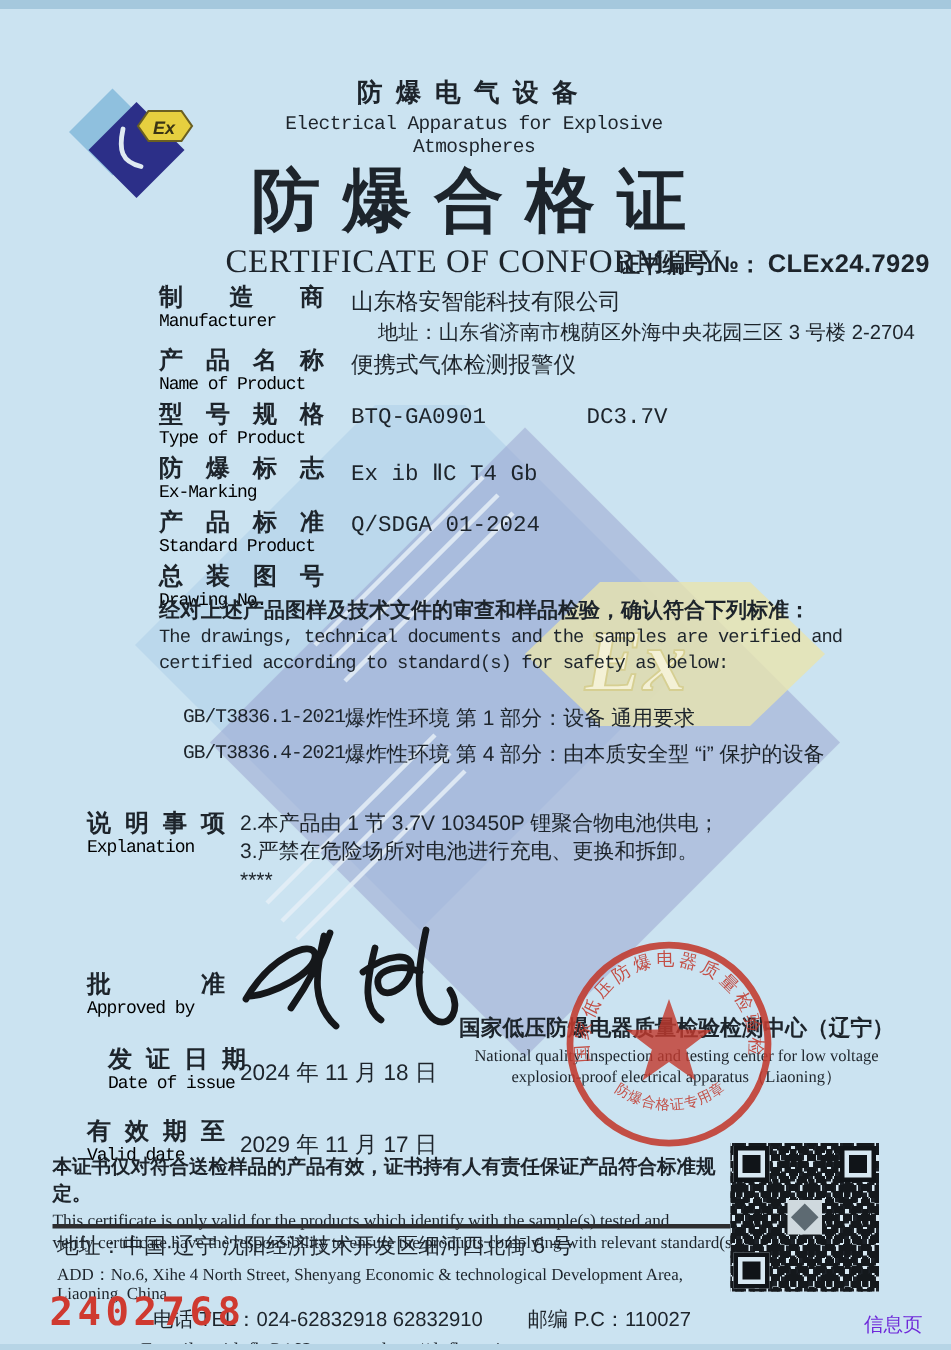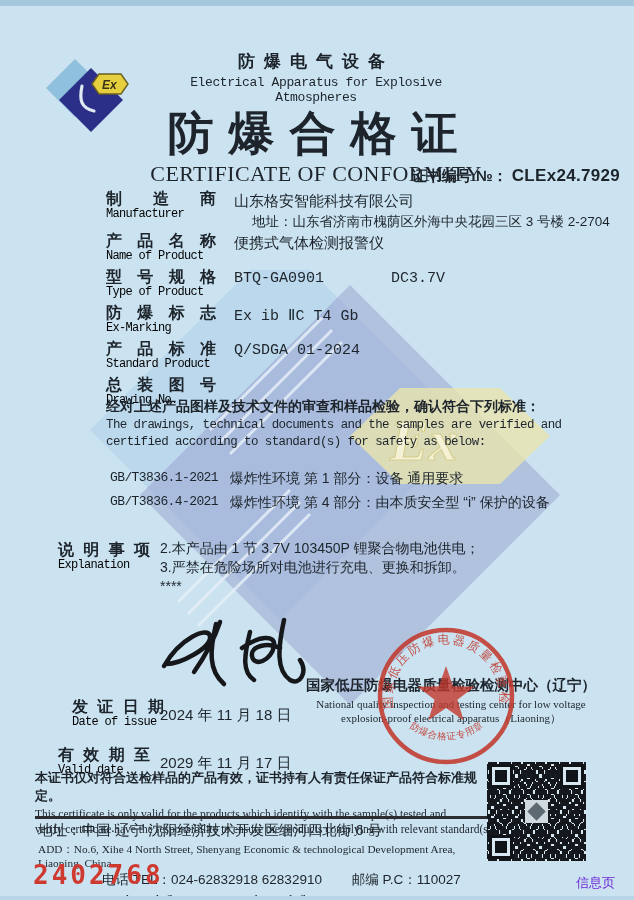--- a/index.html
+++ b/index.html
@@ -42,21 +42,21 @@
   .fvalue { margin-left:16px; padding-top:2px; font-size:15px; }
   .fvalue .mono, .mono { font-family:"Liberation Mono", monospace; }
   .fsub { font-size:13.5px; margin-left:18px; margin-top:2px; }
   .extra { margin-left:58px;margin-top:24px; }
 
   
   #statement { left:106px; top:398px; width:505px; }
   #statement .cn { font-size:14px; font-weight:bold; }
   #statement .en { font-family:"Liberation Mono", monospace; font-size:12.5px; letter-spacing:-0.6px; line-height:1.18; margin-top:2px; }
   #standards { left:110px; top:470px; width:505px; }
-  .std-row { display:flex; margin-bottom:6px; }
+  .std-row { display:flex; margin-bottom:6px;text-align:right; }
   .std-code { width:120px; flex:none; font-family:"Liberation Mono", monospace; font-size:13px; letter-spacing:-0.6px; }
   .std-desc { font-size:14px; }
 
   
   .ll-label .label-cn { width:92px; }
   #explanation-label { left:58px; top:541px; width:100px; }
   #explanation-lines { left:160px; top:539px; width:420px; font-size:14px; line-height:19px; }
   #approval-label { left:58px; top:648px; width:100px; }
   #signature { left:150px; top:608px; }
   #authority { left:300px; top:676px; width:302px; text-align:center; }
@@ -214,20 +214,24 @@
   <div class="layer ll-label" id="explanation-label">
     <div class="label-cn">说明事项</div>
     <div class="label-en">Explanation</div>
   </div>
   <div class="layer" id="explanation-lines">
     <div>2.本产品由 1 节 3.7V 103450P 锂聚合物电池供电；</div>
     <div>3.严禁在危险场所对电池进行充电、更换和拆卸。</div>
     <div>****</div>
   </div>
 
+  <div class="layer ll-label" id="approval-label">
+    <div class="label-cn">批准</div>
+    <div class="label-en">Approved by</div>
+  </div>
   <svg class="layer" id="signature" width="175" height="95" viewBox="0 0 175 95">
     <g stroke="#15171a" stroke-width="4.5" fill="none" stroke-linecap="round" stroke-linejoin="round">
       <path d="M14,58 C30,30 58,18 60,28 C62,40 30,56 16,56 M44,64 C58,44 66,26 70,14 M66,16 C60,42 58,62 74,76"></path>
       <path d="M100,24 C94,48 92,64 104,72 M92,40 C108,28 126,26 124,38 C122,52 104,60 102,48 C100,38 118,34 130,40 M134,12 C128,40 126,62 140,72 C150,78 158,64 150,52"></path>
     </g>
   </svg>
 
   <div class="layer" id="authority">
     <div class="cn">国家低压防爆电器质量检验检测中心（辽宁）</div>
     <div class="en">

